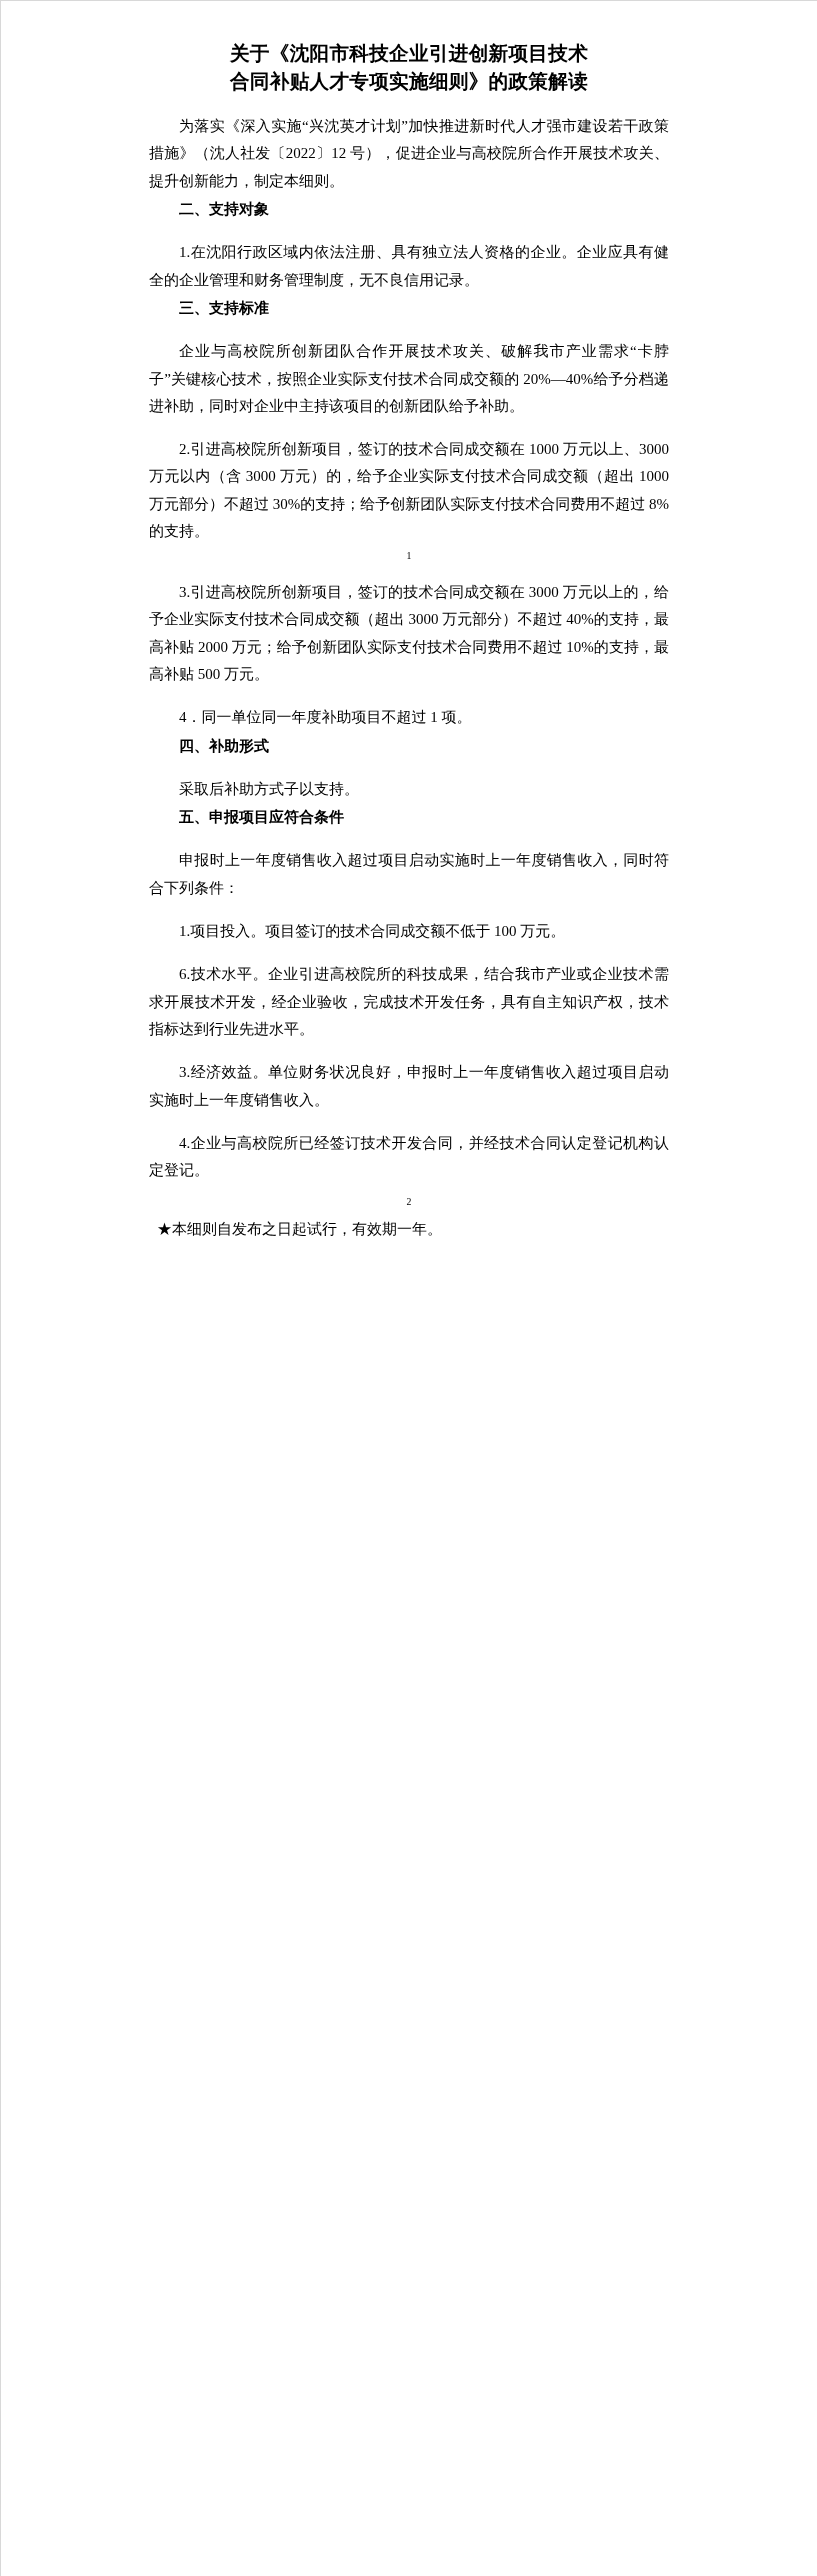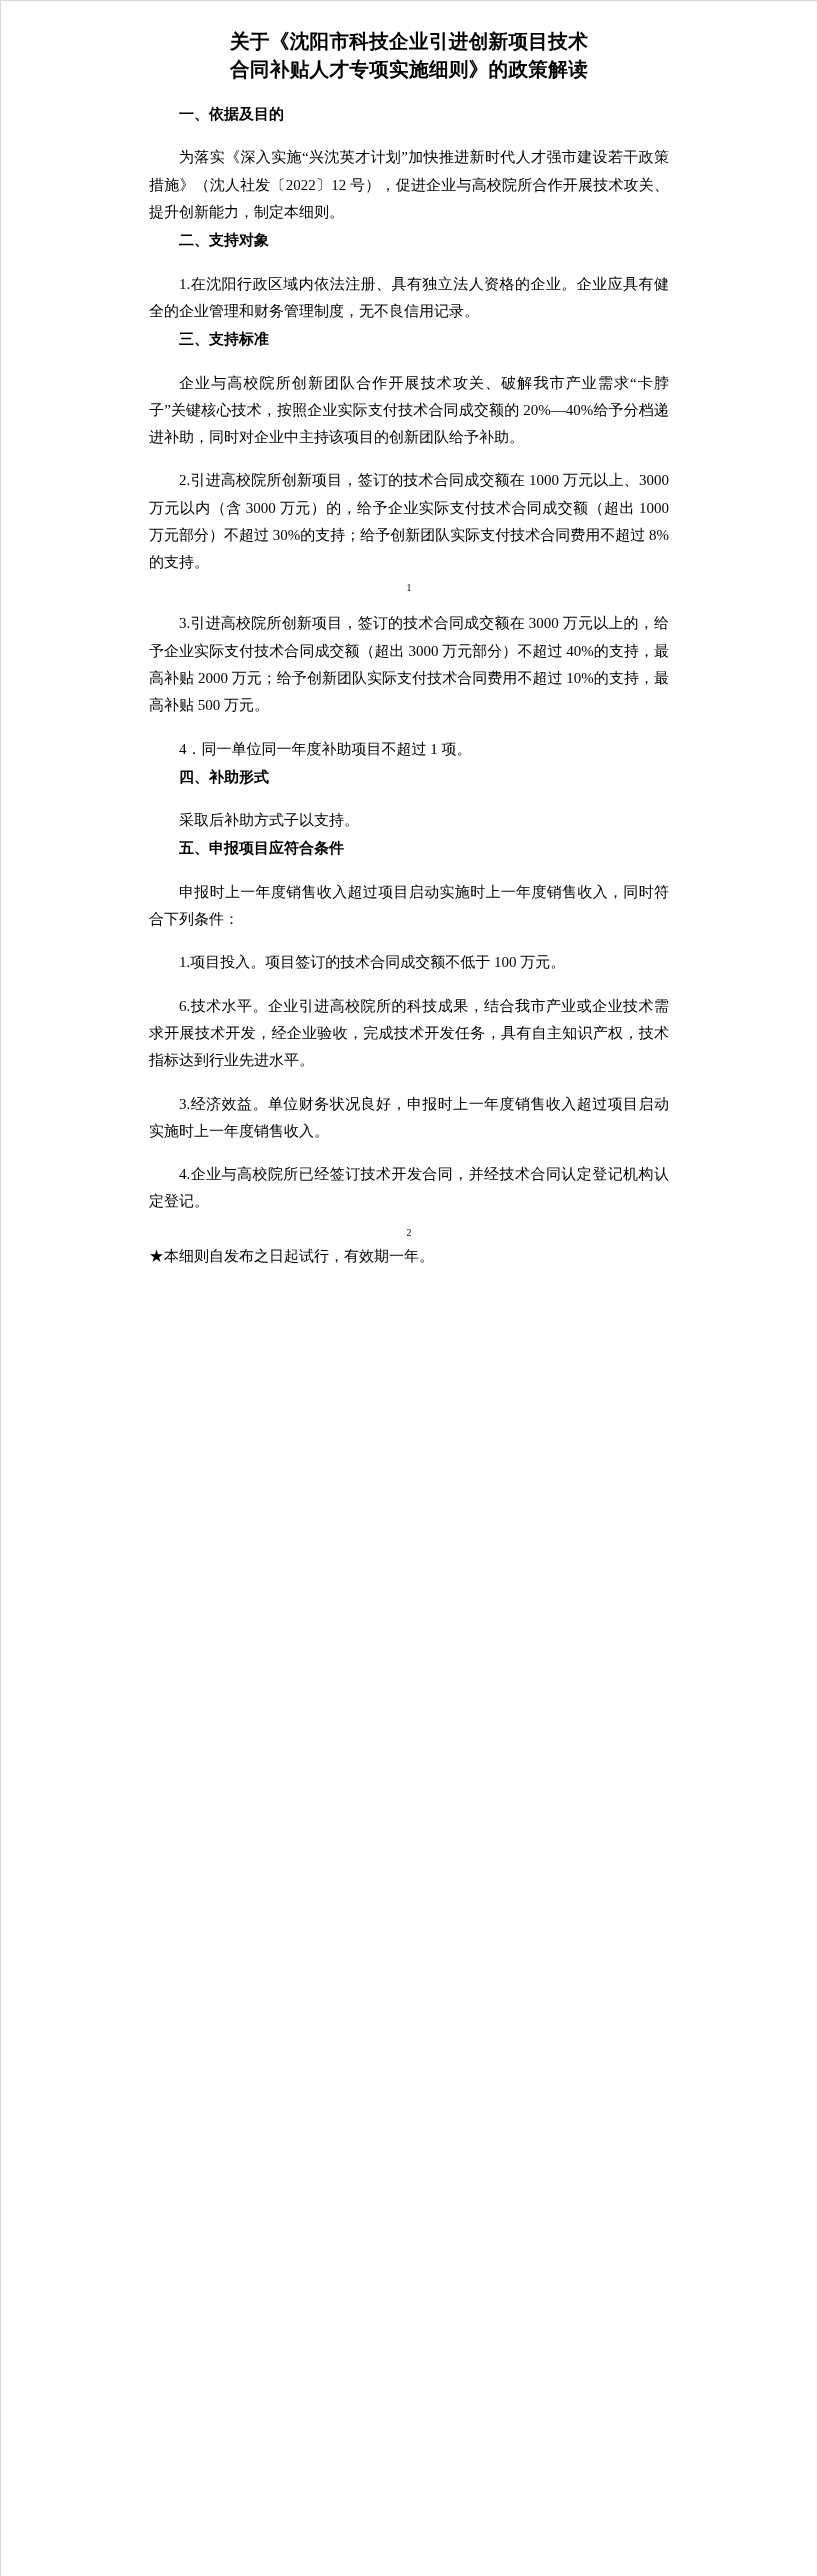--- a/index.html
+++ b/index.html
@@ -27,21 +27,21 @@
     top: 0;
     width: 818px;
     height: 2976px;
     border: 0.5px solid #d8d8d8;
     box-sizing: border-box;
     pointer-events: none;
   }
   .content {
     width: 608px;
     margin: 0 auto;
-    padding-top: 28px;
+    padding-top: 40px;
     box-sizing: border-box;
   }
   .doc-title {
     font-family: "Liberation Serif", "DejaVu Serif", serif;
     font-weight: bold;
     font-size: 19.6px;
     line-height: 1.42;
     text-align: center;
     letter-spacing: 0.3px;
     margin: 0 auto 17.5px auto;
@@ -74,41 +74,40 @@
     font-size: 9.8px;
     text-align: center;
     line-height: 1.4;
     margin: 4.1px 0 3.1px 0;
     color: #000;
   }
   .spacer-sm { height: 5.2px; }
   .final-note {
     font-size: 15px;
     line-height: 1.82;
-    margin: 0;
+    margin: 8px;
     text-indent: 0;
     text-align: left;
   }
 </style>
 </head>
 <body>
 
 <div class="page">
   <div class="doc-frame"></div>
 
   <div class="content">
 
     <h1 class="doc-title">
       <span class="line">关于《沈阳市科技企业引进创新项目技术</span>
       <span class="line">合同补贴人才专项实施细则》的政策解读</span>
     </h1>
 
     <div class="body-col">
 
-      <p class="heading">一、依据及目的</p>
       <p class="para">为落实《深入实施“兴沈英才计划”加快推进新时代人才强市建设若干政策措施》（沈人社发〔2022〕12 号），促进企业与高校院所合作开展技术攻关、提升创新能力，制定本细则。</p>
 
       <p class="heading">二、支持对象</p>
       <p class="para">1.在沈阳行政区域内依法注册、具有独立法人资格的企业。企业应具有健全的企业管理和财务管理制度，无不良信用记录。</p>
 
       <p class="heading">三、支持标准</p>
       <p class="para">企业与高校院所创新团队合作开展技术攻关、破解我市产业需求“卡脖子”关键核心技术，按照企业实际支付技术合同成交额的 20%—40%给予分档递进补助，同时对企业中主持该项目的创新团队给予补助。</p>
       <p class="para">2.引进高校院所创新项目，签订的技术合同成交额在 1000 万元以上、3000 万元以内（含 3000 万元）的，给予企业实际支付技术合同成交额（超出 1000 万元部分）不超过 30%的支持；给予创新团队实际支付技术合同费用不超过 8%的支持。</p>
 
       <div class="pagenum">1</div>

